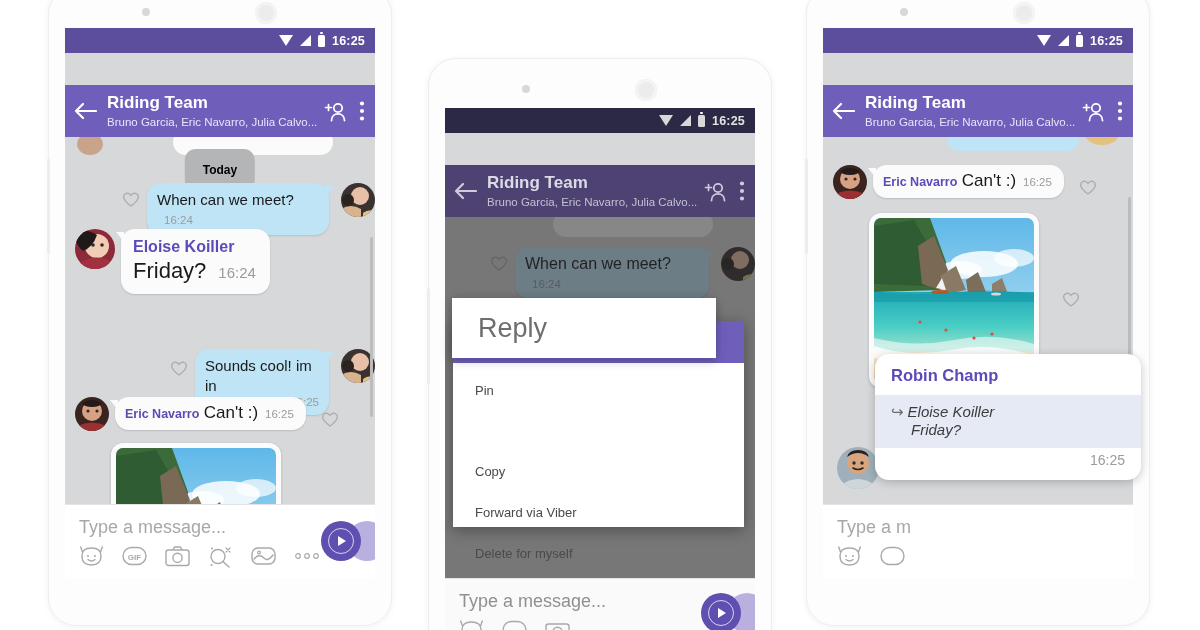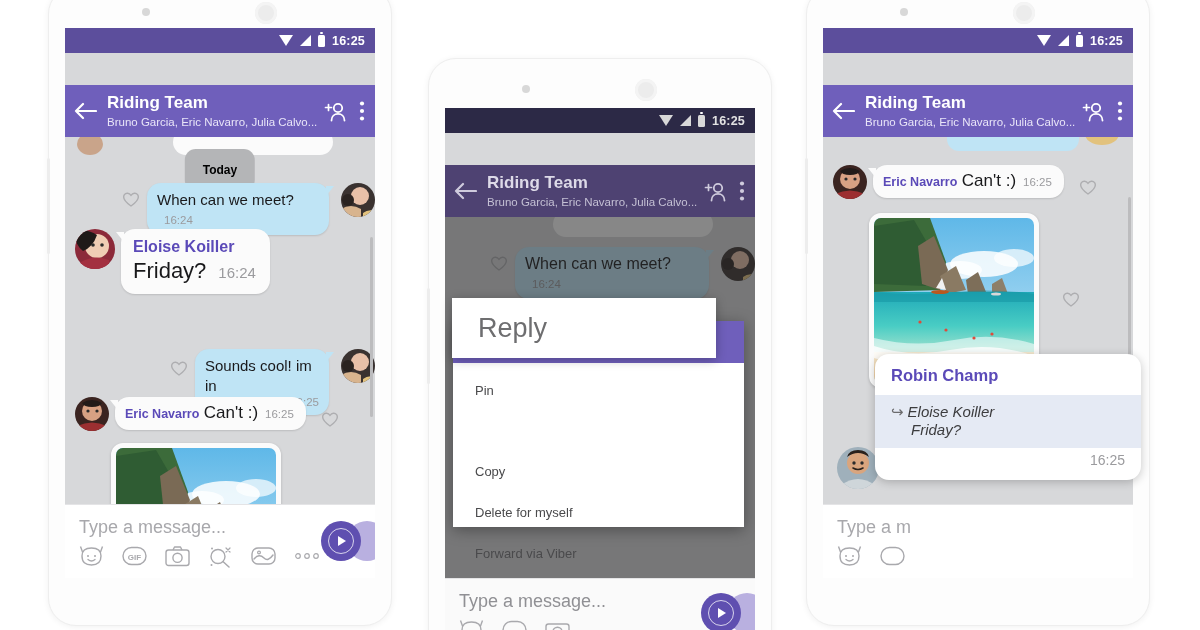--- a/index.html
+++ b/index.html
@@ -496,22 +496,22 @@
               <svg width="23" height="23" viewBox="0 0 23 23">
                   <path d="M11.5 1.5 a10 9 0 1 1 -6.5 17.4 L1.6 21.4 L2.8 17.2 A9 9 0 0 1 11.5 1.5Z" stroke="#fff" stroke-width="1.6" fill="none"></path>
                   <path d="M6.5 8.5 L16 8.5 M6.5 11.5 L16 11.5 M6.5 14.5 L12.5 14.5" stroke="#fff" stroke-width="1.5" stroke-linecap="round"></path>
                 </svg>
             </span>
             <span>Friday?</span>
           </div>
           <div class="ctx-item" style="height:42px; margin-top:6px;">Pin</div>
           <div class="ctx-item" style="height:40px;"></div>
           <div class="ctx-item" style="height:41px;">Copy</div>
+          <div class="ctx-item" style="height:41px;">Forward via Viber</div>
           <div class="ctx-item" style="height:41px;">Delete for myself</div>
-          <div class="ctx-item" style="height:41px;">Forward via Viber</div>
           <div class="ctx-item" style="height:41px;">Reply</div>
 
         </div>
       </div>
 
       <div class="inbar" style="height:70px; background:#fafafa;">
         <div class="ph" style="color:#909094;">Type a message...</div>
         <div class="icons">
           <span>
             <svg width="25" height="23" viewBox="0 0 25 23">

